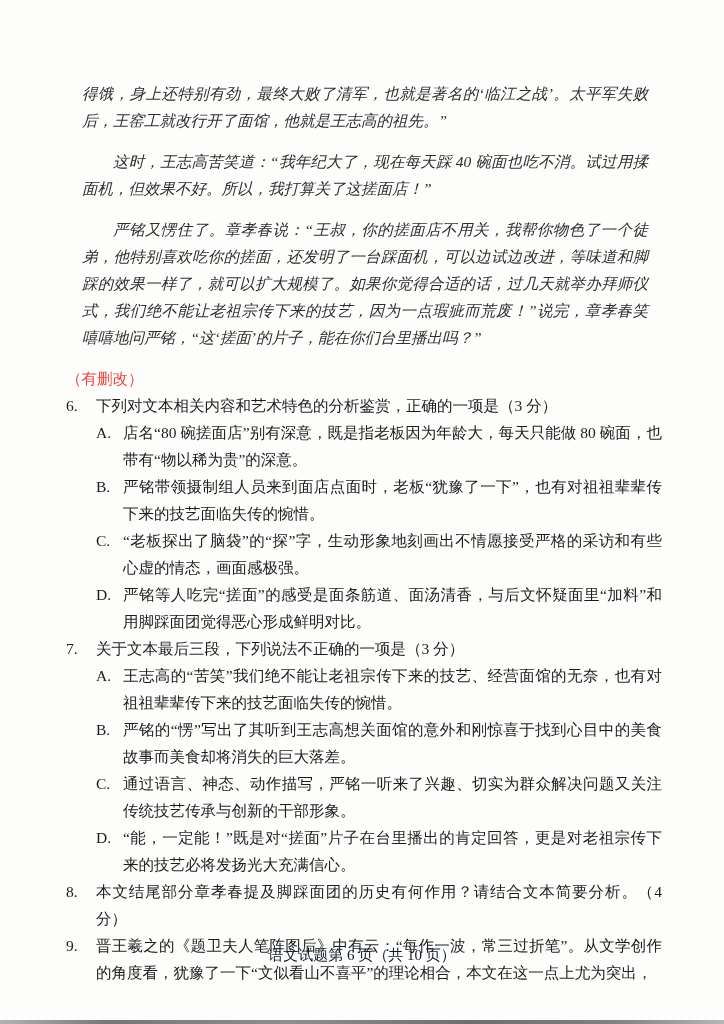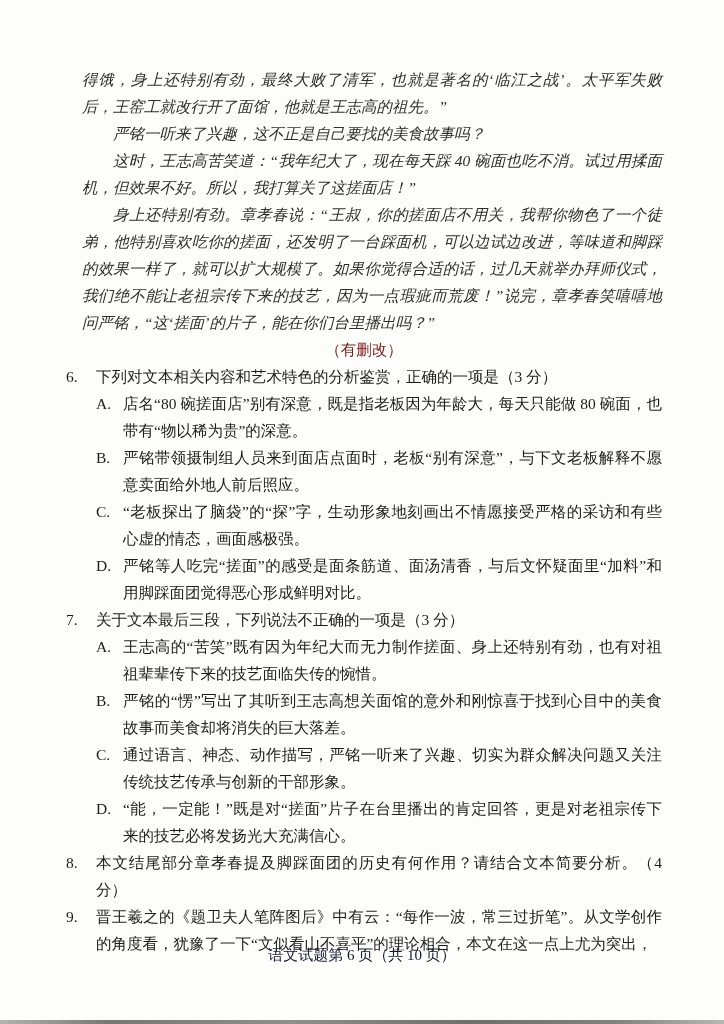--- a/index.html
+++ b/index.html
@@ -20,32 +20,32 @@
     position: absolute;
     left: 66px;
     top: 66px;
     width: 596px;
     font-size: 15.5px;
     line-height: 27px;
     text-align: justify;
   }
   
   .passage p {
-    margin: 0;
+    margin: 14px;
     font-style: italic;
     color: #2d2d2d;
     margin-left: 16px;
   }
   .passage p.indent {
     text-indent: 2em;
   }
   .edit-note {
     margin: 0;
-    text-align: center;
-    color: #7f1d1d;
+    text-align: left;
+    color: #ef4444;
   }
   .questions {
     color: #1c1c1c;
   }
   .q-row {
     display: flex;
     align-items: flex-start;
   }
   .q-num {
     flex: 0 0 30px;
@@ -88,60 +88,59 @@
   }
 </style>
 </head>
 <body>
 
 <div class="page">
   <div class="content">
 
     <div class="passage">
       <p>得饿，身上还特别有劲，最终大败了清军，也就是著名的‘临江之战’。太平军失败后，王窑工就改行开了面馆，他就是王志高的祖先。”</p>
-      <p class="indent">严铭一听来了兴趣，这不正是自己要找的美食故事吗？</p>
       <p class="indent">这时，王志高苦笑道：“我年纪大了，现在每天踩 40 碗面也吃不消。试过用揉面机，但效果不好。所以，我打算关了这搓面店！”</p>
-      <p class="indent">身上还特别有劲。章孝春说：“王叔，你的搓面店不用关，我帮你物色了一个徒弟，他特别喜欢吃你的搓面，还发明了一台踩面机，可以边试边改进，等味道和脚踩的效果一样了，就可以扩大规模了。如果你觉得合适的话，过几天就举办拜师仪式，我们绝不能让老祖宗传下来的技艺，因为一点瑕疵而荒废！”说完，章孝春笑嘻嘻地问严铭，“这‘搓面’的片子，能在你们台里播出吗？”</p>
+      <p class="indent">严铭又愣住了。章孝春说：“王叔，你的搓面店不用关，我帮你物色了一个徒弟，他特别喜欢吃你的搓面，还发明了一台踩面机，可以边试边改进，等味道和脚踩的效果一样了，就可以扩大规模了。如果你觉得合适的话，过几天就举办拜师仪式，我们绝不能让老祖宗传下来的技艺，因为一点瑕疵而荒废！”说完，章孝春笑嘻嘻地问严铭，“这‘搓面’的片子，能在你们台里播出吗？”</p>
     </div>
 
     <p class="edit-note">（有删改）</p>
 
     <div class="questions">
 
       <div class="question">
         <div class="q-row">
           <span class="q-num">6.</span>
           <span class="q-stem">下列对文本相关内容和艺术特色的分析鉴赏，正确的一项是（3 分）</span>
         </div>
         <div class="opt-row">
           <span class="opt-label">A.</span>
           <span class="opt-text">店名“80 碗搓面店”别有深意，既是指老板因为年龄大，每天只能做 80 碗面，也带有“物以稀为贵”的深意。</span>
         </div>
         <div class="opt-row">
           <span class="opt-label">B.</span>
-          <span class="opt-text">严铭带领摄制组人员来到面店点面时，老板“别有深意”，与下文老板解释不愿意卖面给外地人前后照应。</span>
+          <span class="opt-text">严铭带领摄制组人员来到面店点面时，老板“犹豫了一下”，也有对祖祖辈辈传下来的技艺面临失传的惋惜。</span>
         </div>
         <div class="opt-row">
           <span class="opt-label">C.</span>
           <span class="opt-text">“老板探出了脑袋”的“探”字，生动形象地刻画出不情愿接受严格的采访和有些心虚的情态，画面感极强。</span>
         </div>
         <div class="opt-row">
           <span class="opt-label">D.</span>
           <span class="opt-text">严铭等人吃完“搓面”的感受是面条筋道、面汤清香，与后文怀疑面里“加料”和用脚踩面团觉得恶心形成鲜明对比。</span>
         </div>
       </div>
 
       <div class="question">
         <div class="q-row">
           <span class="q-num">7.</span>
           <span class="q-stem">关于文本最后三段，下列说法不正确的一项是（3 分）</span>
         </div>
         <div class="opt-row">
           <span class="opt-label">A.</span>
-          <span class="opt-text">王志高的“苦笑”既有因为年纪大而无力制作搓面、身上还特别有劲，也有对祖祖辈辈传下来的技艺面临失传的惋惜。</span>
+          <span class="opt-text">王志高的“苦笑”我们绝不能让老祖宗传下来的技艺、经营面馆的无奈，也有对祖祖辈辈传下来的技艺面临失传的惋惜。</span>
         </div>
         <div class="opt-row">
           <span class="opt-label">B.</span>
           <span class="opt-text">严铭的“愣”写出了其听到王志高想关面馆的意外和刚惊喜于找到心目中的美食故事而美食却将消失的巨大落差。</span>
         </div>
         <div class="opt-row">
           <span class="opt-label">C.</span>
           <span class="opt-text">通过语言、神态、动作描写，严铭一听来了兴趣、切实为群众解决问题又关注传统技艺传承与创新的干部形象。</span>
         </div>
         <div class="opt-row">

